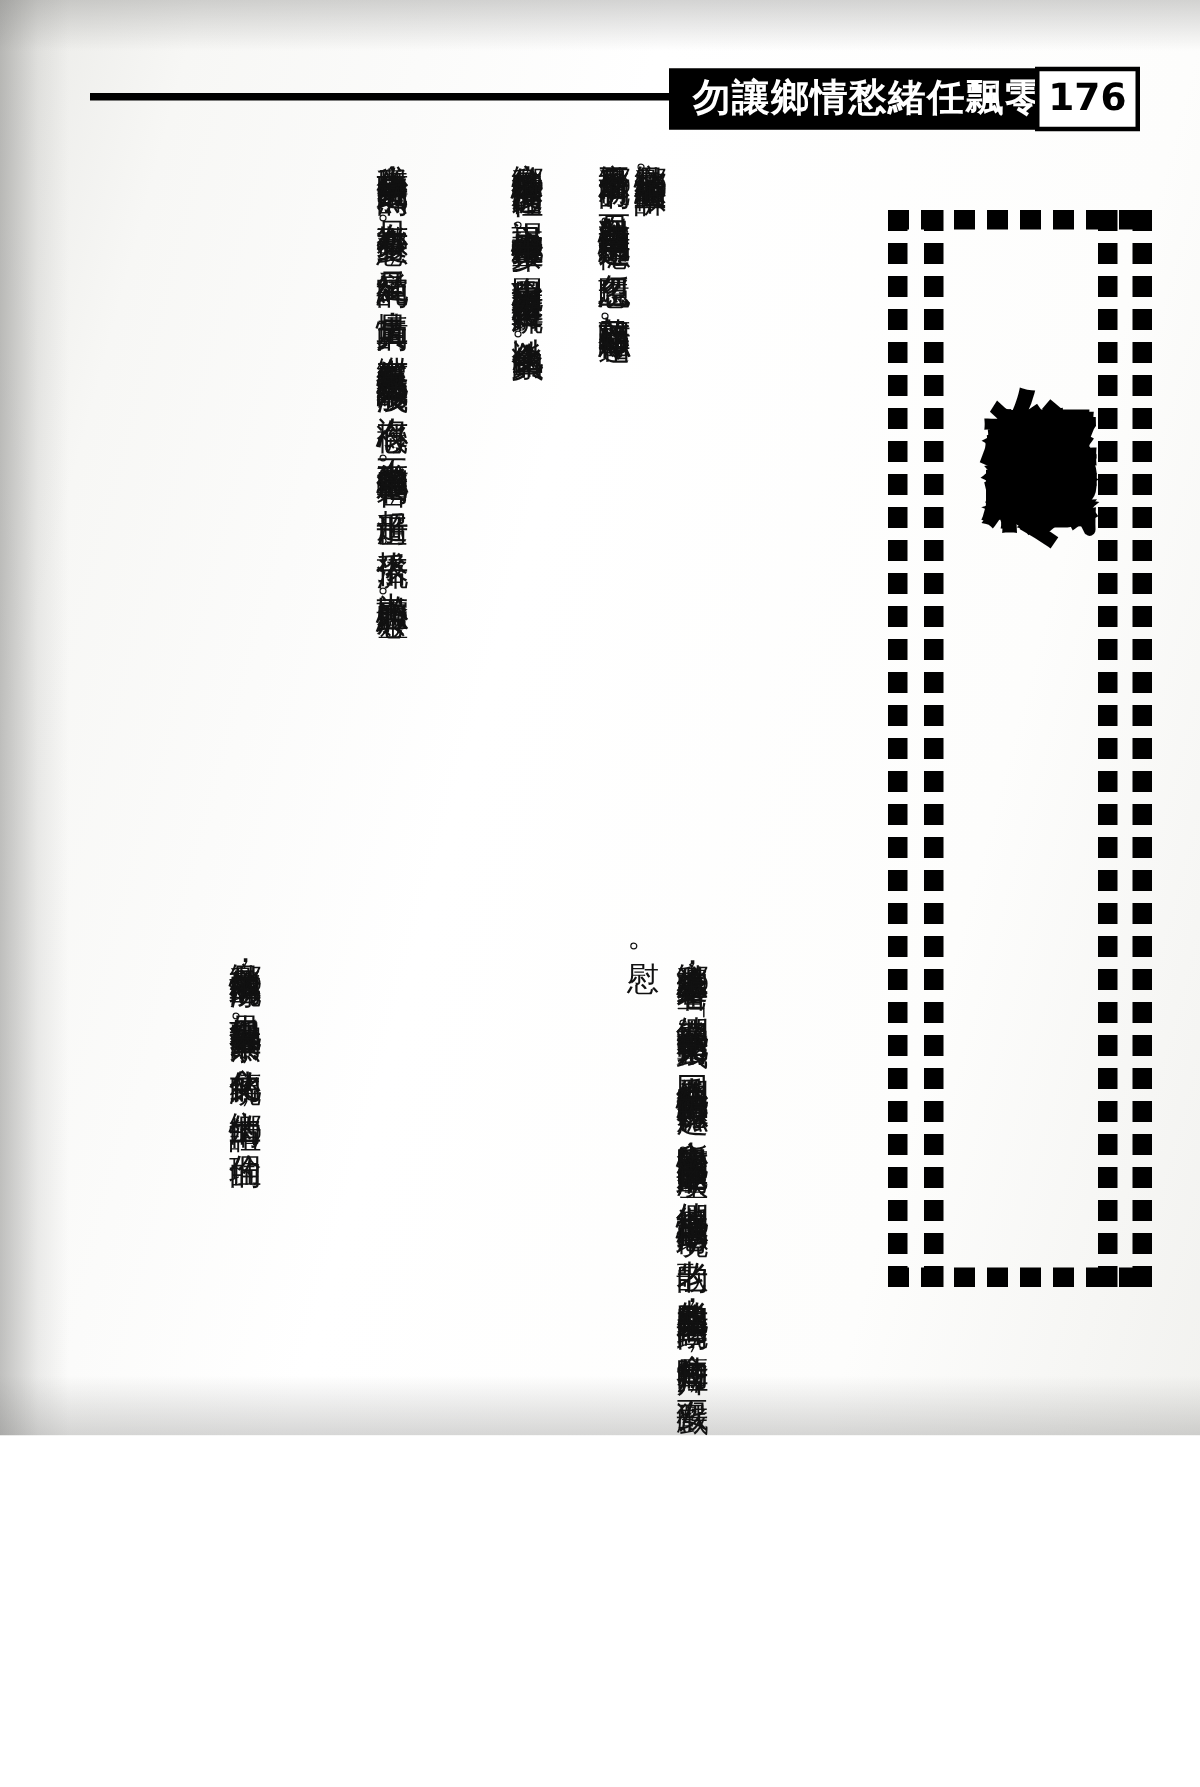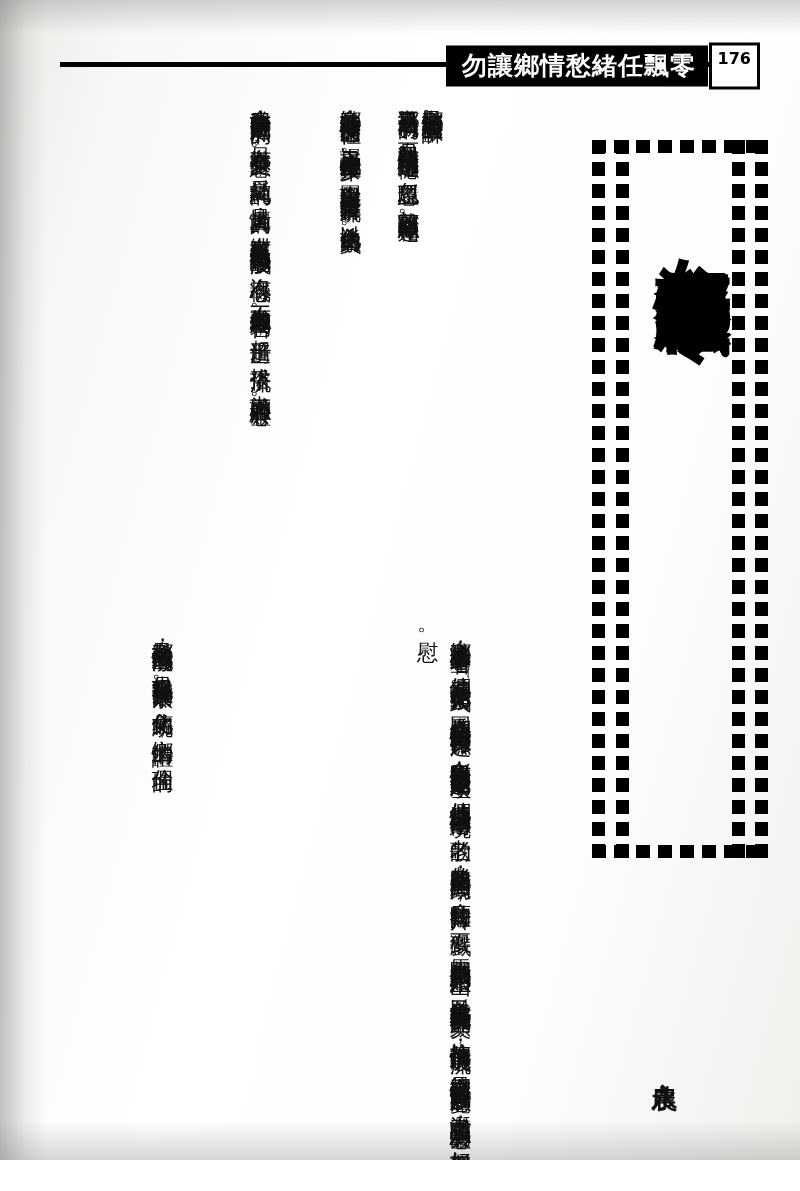--- a/index.html
+++ b/index.html
@@ -3,21 +3,21 @@
 <meta charset="utf-8">
 <style>
   html, body {
     margin: 0;
     padding: 0;
     background: #ffffff;
   }
   #page {
     position: relative;
     width: 800px;
-    height: 1160px;
+    height: 957px;
     background: #f2f2ef;
     overflow: hidden;
     font-family: "DejaVu Sans", "Liberation Sans", sans-serif;
   }
   
   #paper {
     position: absolute;
     left: 0; top: 0;
     width: 800px; height: 1191px;
     background:
@@ -71,24 +71,24 @@
     white-space: nowrap;
   }
   #header-page-number {
     position: absolute;
     right: 0px;
     top: 30px;
     transform: translateY(-50%);
     border: 3px solid #000;
     background: #fff;
     color: #000;
-    font-size: 16px;
+    font-size: 25px;
     font-weight: bold;
     line-height: 1;
-    padding: 5px 6px 20px 6px;
+    padding: 5px 6px 7px 6px;
     font-family: "DejaVu Sans", "Liberation Sans", sans-serif;
   }
 
   
   .vcol {
     position: absolute;
     writing-mode: vertical-rl;
     text-orientation: upright;
     font-family: "DejaVu Sans", "Liberation Sans", sans-serif;
     color: #111;

